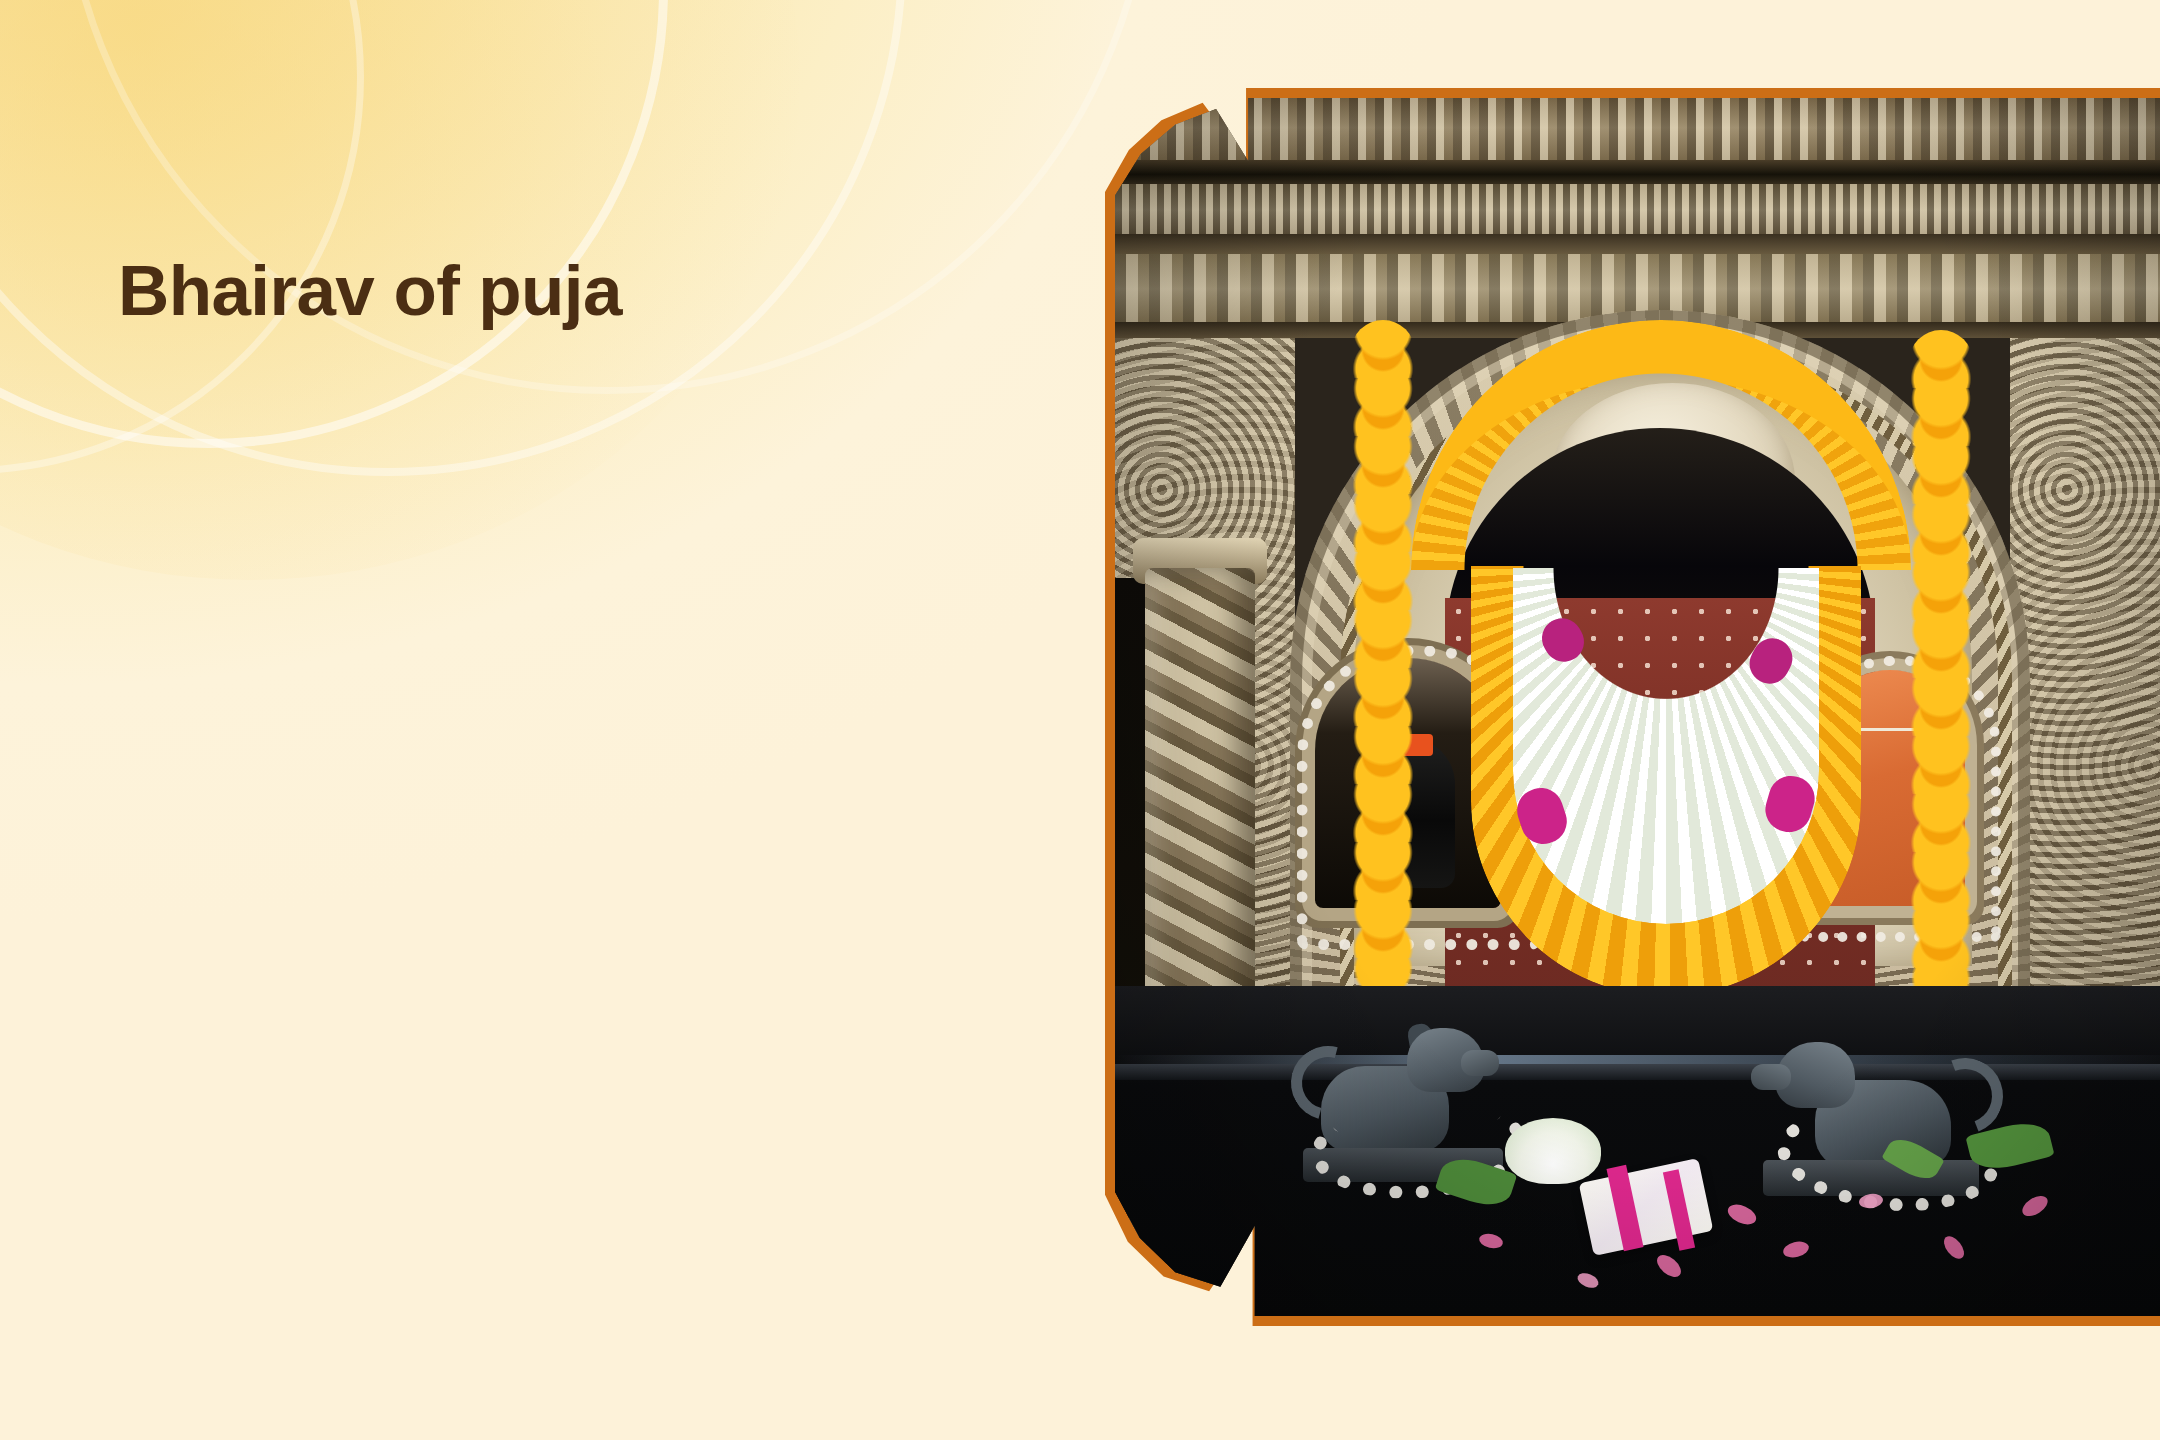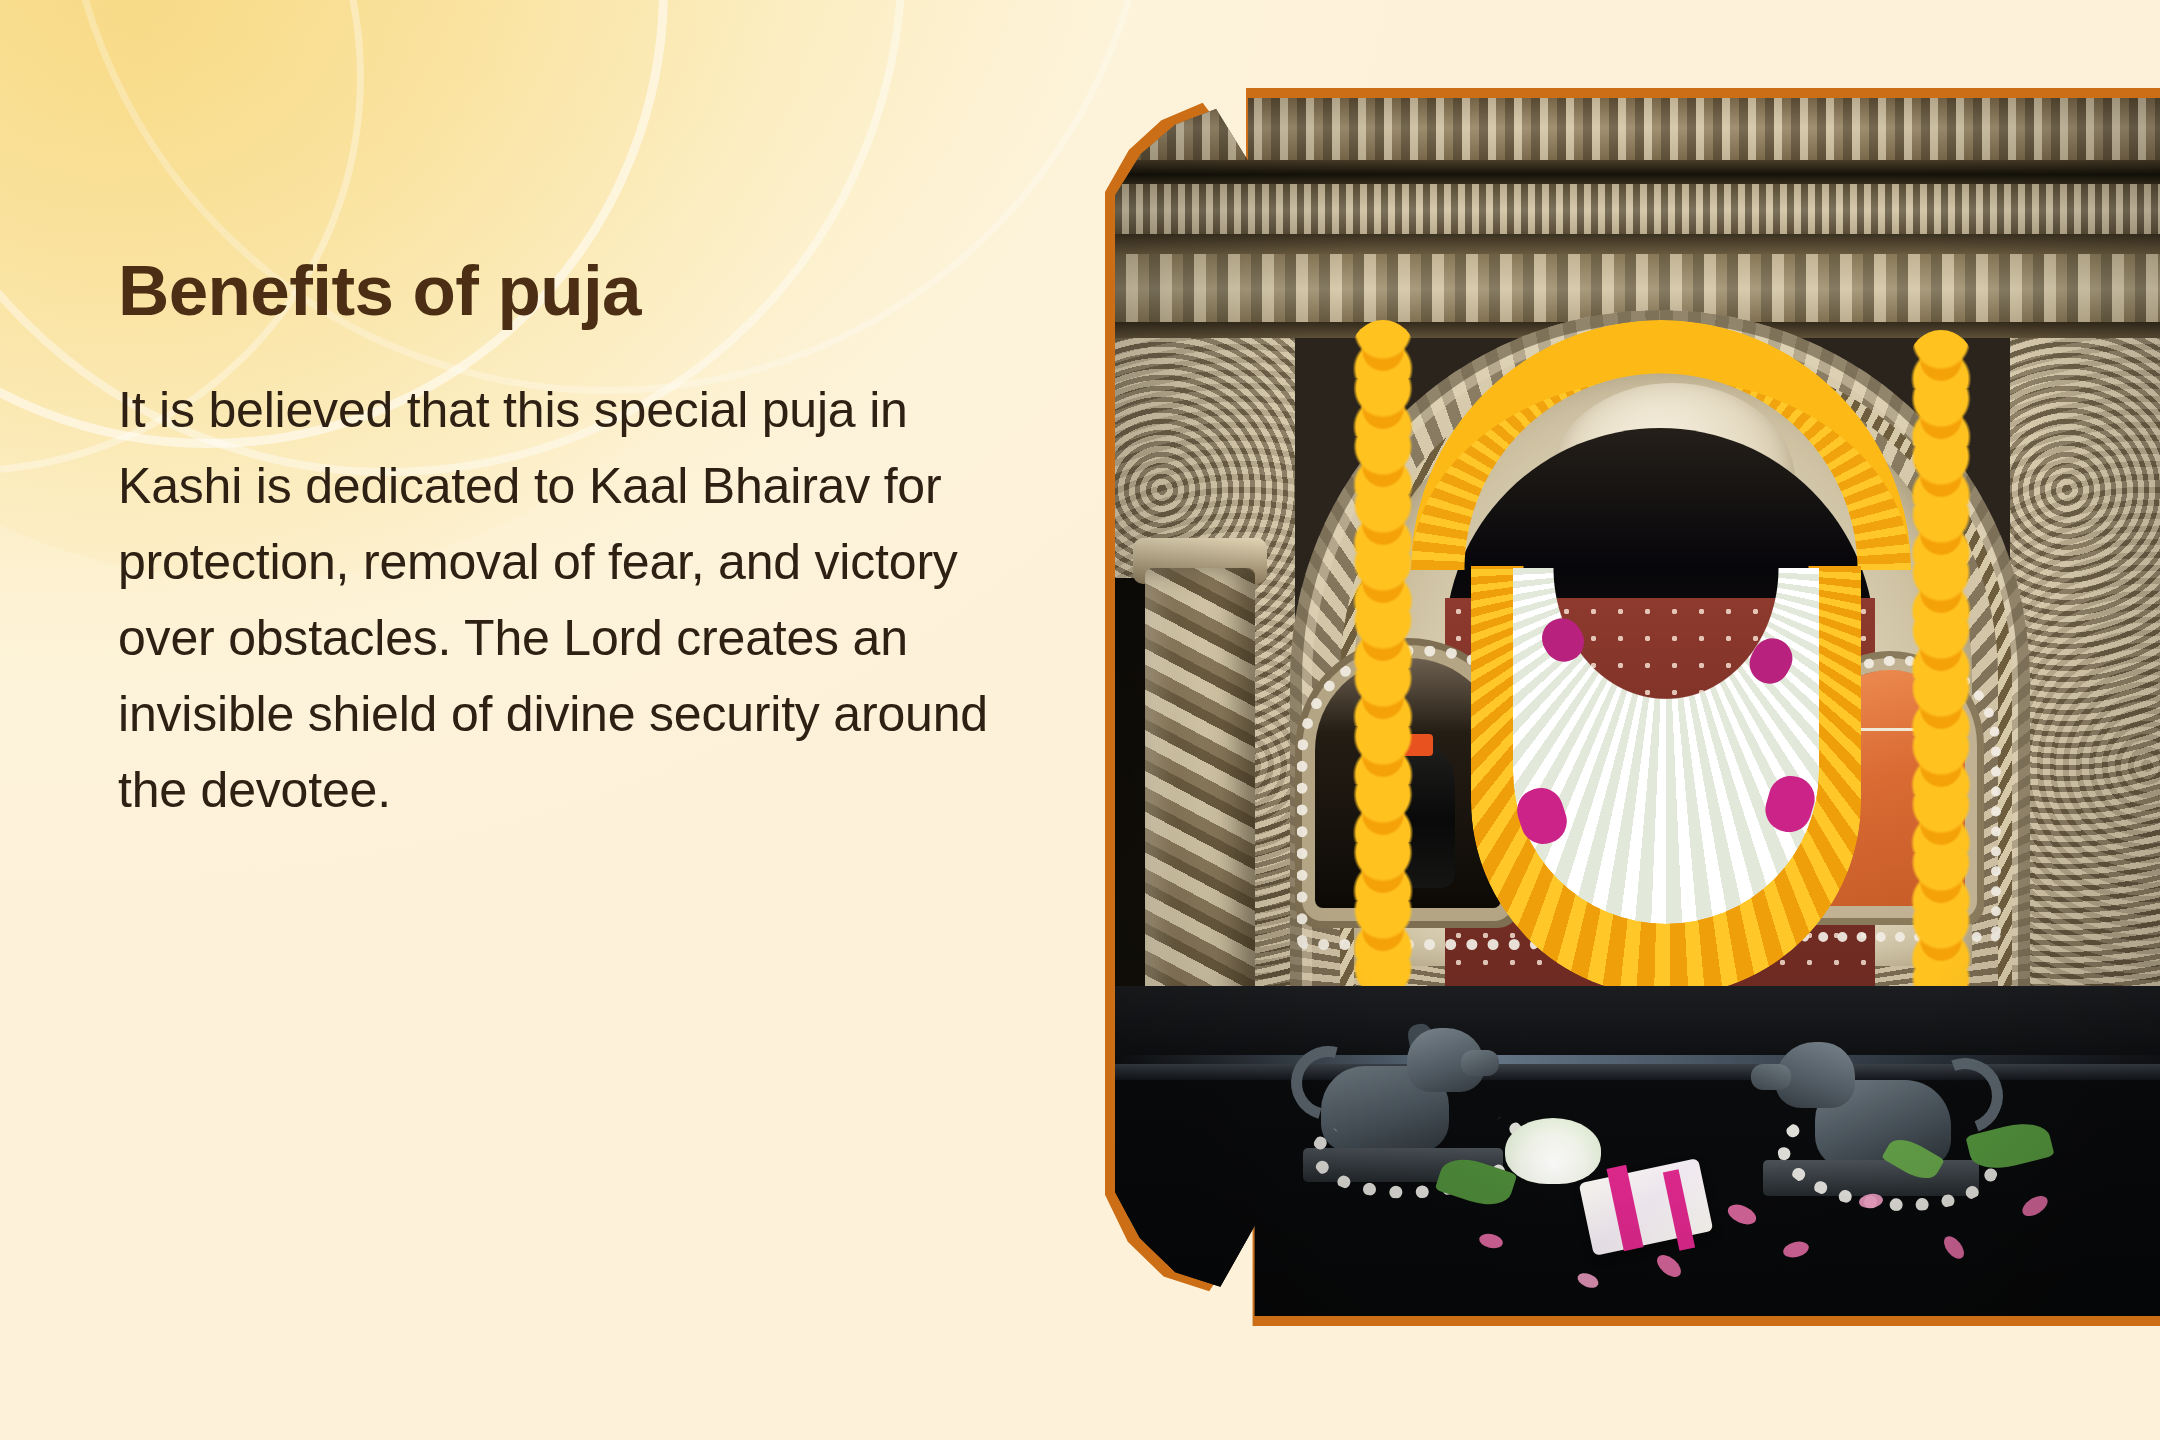--- a/index.html
+++ b/index.html
@@ -291,22 +291,21 @@
 
 <div id="stage">
 
   <div class="glow"></div>
   <div class="ring r1"></div>
   <div class="ring r2"></div>
   <div class="ring r3"></div>
   <div class="ring r4"></div>
 
   <div id="copy">
-    <h1 id="heading">Benefits of puja</h1>
-    <p id="body-text">It is believed that this special puja in Kashi is dedicated to Kaal Bhairav for protection, removal of fear, and victory over obstacles. The Lord creates an invisible shield of divine security around the devotee.</p>
+    <h1 id="heading">Bhairav of puja</h1>
   </div>
 
   <div id="photo-frame">
     <div class="frame-shape"></div>
 
     <div id="photo-clip">
 
       <div class="ph silver-bg"></div>
 
       <div class="ph band b1"></div>

